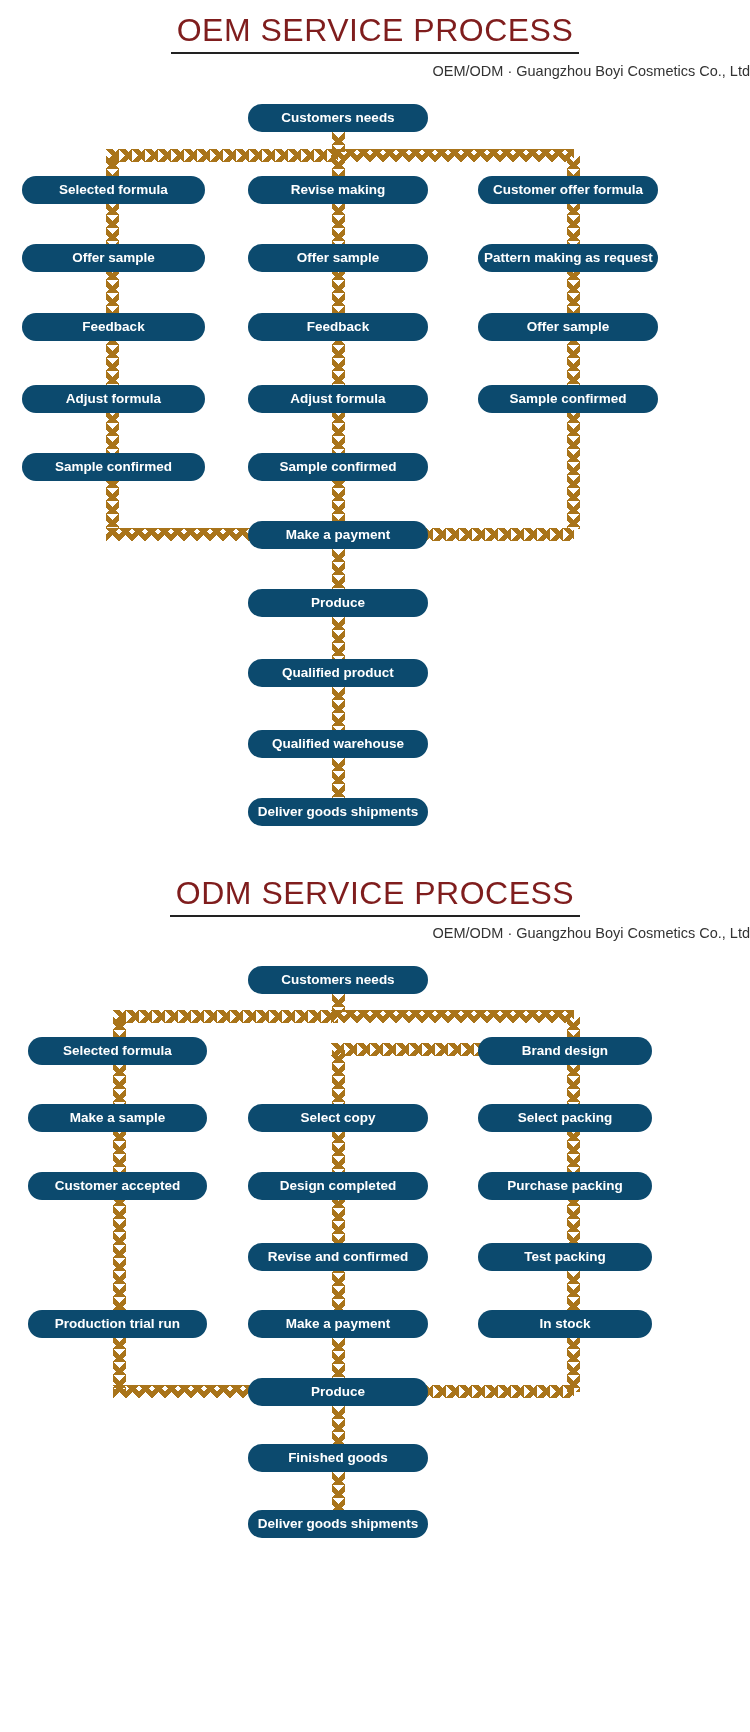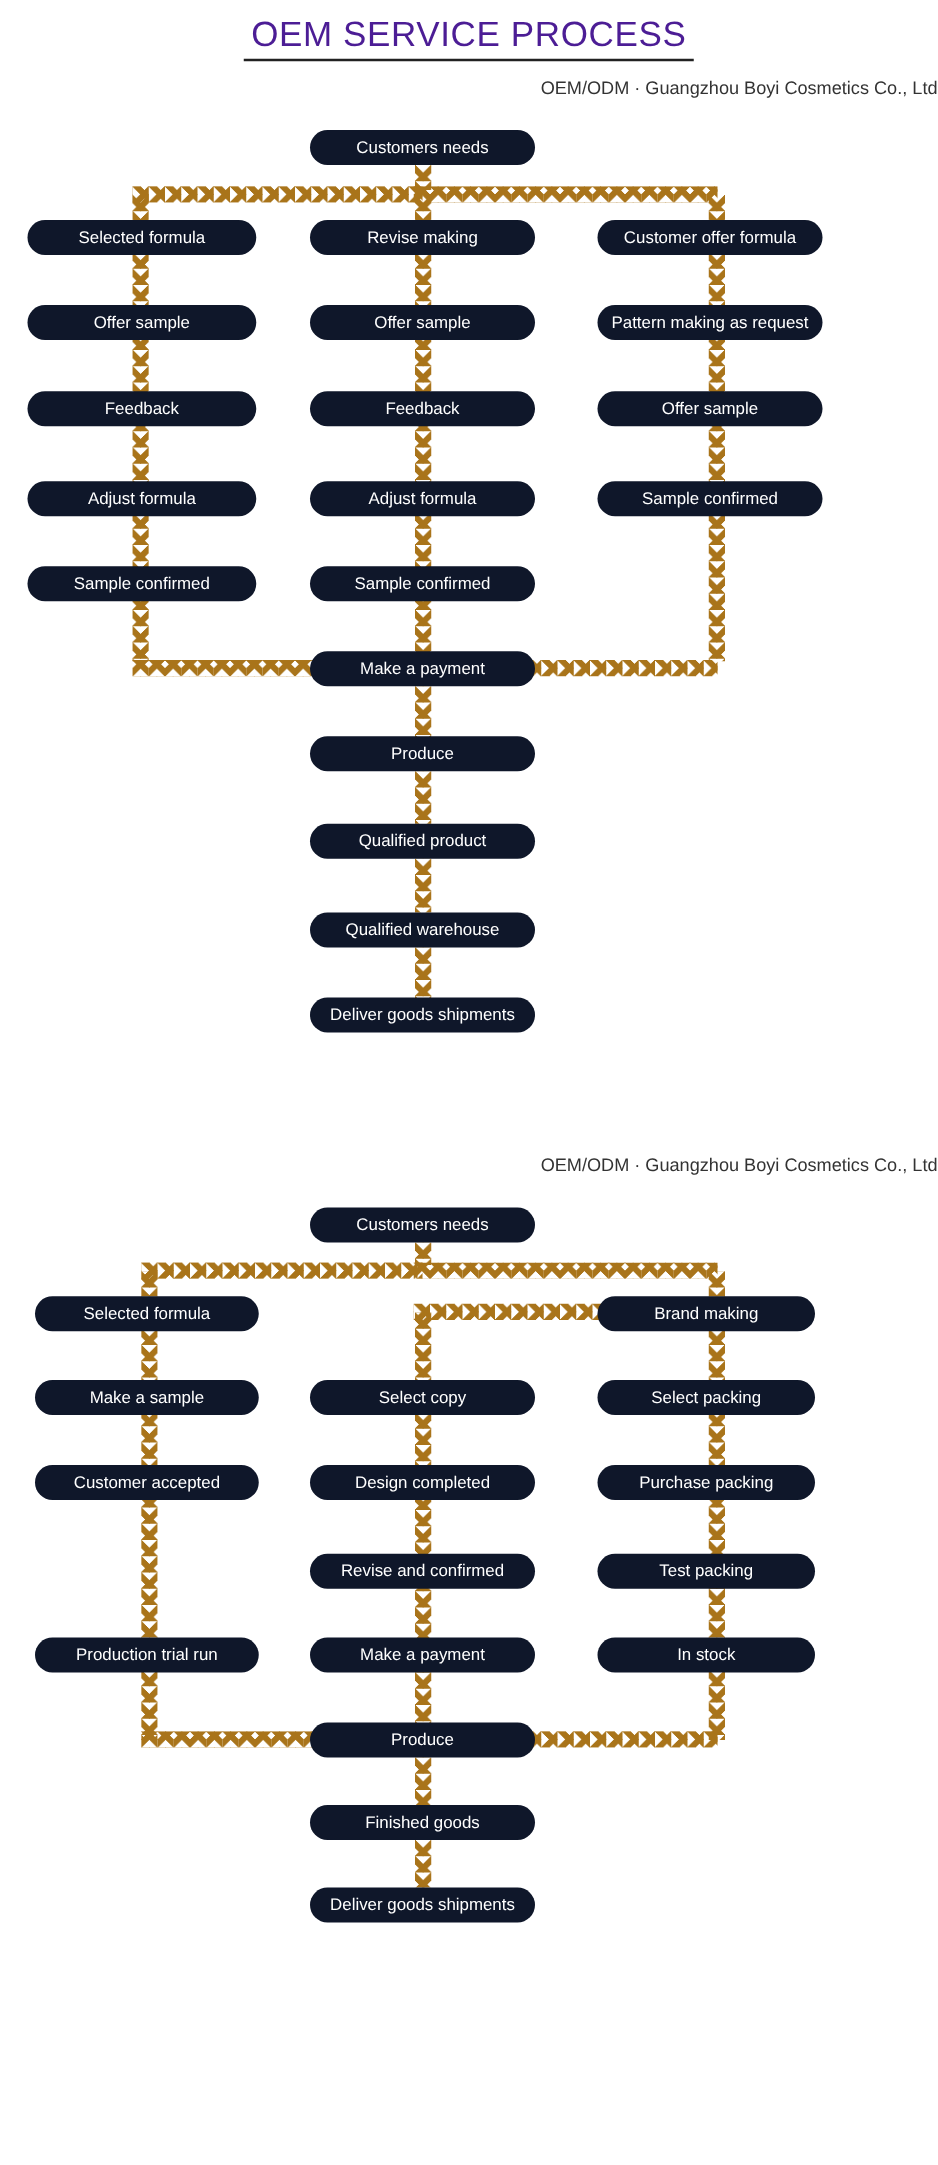--- a/index.html
+++ b/index.html
@@ -6,43 +6,43 @@
   body{
     width:750px; height:1732px; position:relative; overflow:hidden;
     font-family:"Liberation Sans","DejaVu Sans",sans-serif;
     -webkit-font-smoothing:antialiased;
   }
   .canvas{position:absolute;left:0;top:0;width:750px;height:1732px;}
 
   
   .title{
     position:absolute;left:0;width:750px;text-align:center;
-    font-size:28px;font-weight:400;letter-spacing:.5px;color:#4c1d95;
+    font-size:32px;font-weight:400;letter-spacing:.5px;color:#7f1d1d;
     font-family:"Liberation Sans","DejaVu Sans",sans-serif;
   }
   .title span{
     display:inline-block;padding:0 6px 3px 6px;
     border-bottom:2px solid #222;
   }
   .subtitle{
     position:absolute;left:0;width:750px;text-align:right;
     font-size:14.5px;color:#333;font-weight:400;
   }
 
   
   .node{
     position:absolute;
-    background:#0f172a;
+    background:#0c4a6e;
     color:#ffffff;
     border-radius:18px;
     height:28px;
     line-height:28px;
     text-align:center;
     font-size:13.5px;
-    font-weight:400;
+    font-weight:700;
     white-space:nowrap;
     overflow:hidden;
     z-index:5;
     box-sizing:border-box;
     padding:0 6px;
   }
 
   
   .vline,.hline{position:absolute;z-index:1;}
   .vline{
@@ -119,20 +119,21 @@
 
   <div class="vline v-down" style="left:331.5px;top:549px;height:41px"></div>
   <div class="node" style="left:248px;top:589px;width:180px">Produce</div>
   <div class="vline v-down" style="left:331.5px;top:617px;height:42px"></div>
   <div class="node" style="left:248px;top:659px;width:180px">Qualified product</div>
   <div class="vline v-down" style="left:331.5px;top:687px;height:43px"></div>
   <div class="node" style="left:248px;top:730px;width:180px">Qualified warehouse</div>
   <div class="vline v-down" style="left:331.5px;top:758px;height:41px"></div>
   <div class="node" style="left:248px;top:798px;width:180px">Deliver goods shipments</div>
 
+  <div class="title" style="top:875px"><span>ODM SERVICE PROCESS</span></div>
   <div class="subtitle" style="top:925px">OEM/ODM  ·  Guangzhou Boyi Cosmetics Co., Ltd</div>
 
   <div class="node" style="left:248px;top:966px;width:180px">Customers needs</div>
   <div class="vline v-down" style="left:331.5px;top:994px;height:18px"></div>
 
   <div class="hline h-left" style="left:113px;top:1010px;width:225px"></div>
   <div class="hline h-right" style="left:331px;top:1010px;width:243px"></div>
 
   <div class="vline v-down" style="left:113px;top:1017px;height:20px"></div>
   <div class="vline v-down" style="left:567px;top:1017px;height:20px"></div>
@@ -146,21 +147,21 @@
   <div class="hline h-left" style="left:331px;top:1043px;width:152px"></div>
   <div class="vline v-down" style="left:331.5px;top:1050px;height:54px"></div>
 
   <div class="vline v-down" style="left:331.5px;top:1104px;height:288px"></div>
   <div class="node" style="left:248px;top:1104px;width:180px">Select copy</div>
   <div class="node" style="left:248px;top:1172px;width:180px">Design completed</div>
   <div class="node" style="left:248px;top:1243px;width:180px">Revise and confirmed</div>
   <div class="node" style="left:248px;top:1310px;width:180px">Make a payment</div>
 
   <div class="vline v-down" style="left:567px;top:1037px;height:355px"></div>
-  <div class="node" style="left:478px;top:1037px;width:174px">Brand making</div>
+  <div class="node" style="left:478px;top:1037px;width:174px">Brand design</div>
   <div class="node" style="left:478px;top:1104px;width:174px">Select packing</div>
   <div class="node" style="left:478px;top:1172px;width:174px">Purchase packing</div>
   <div class="node" style="left:478px;top:1243px;width:174px">Test  packing</div>
   <div class="node" style="left:478px;top:1310px;width:174px">In stock</div>
 
   <div class="hline h-right" style="left:113px;top:1385px;width:168px"></div>
   <div class="hline h-left" style="left:420px;top:1385px;width:154px"></div>
   <div class="node" style="left:248px;top:1378px;width:180px">Produce</div>
 
   <div class="vline v-down" style="left:331.5px;top:1406px;height:38px"></div>

